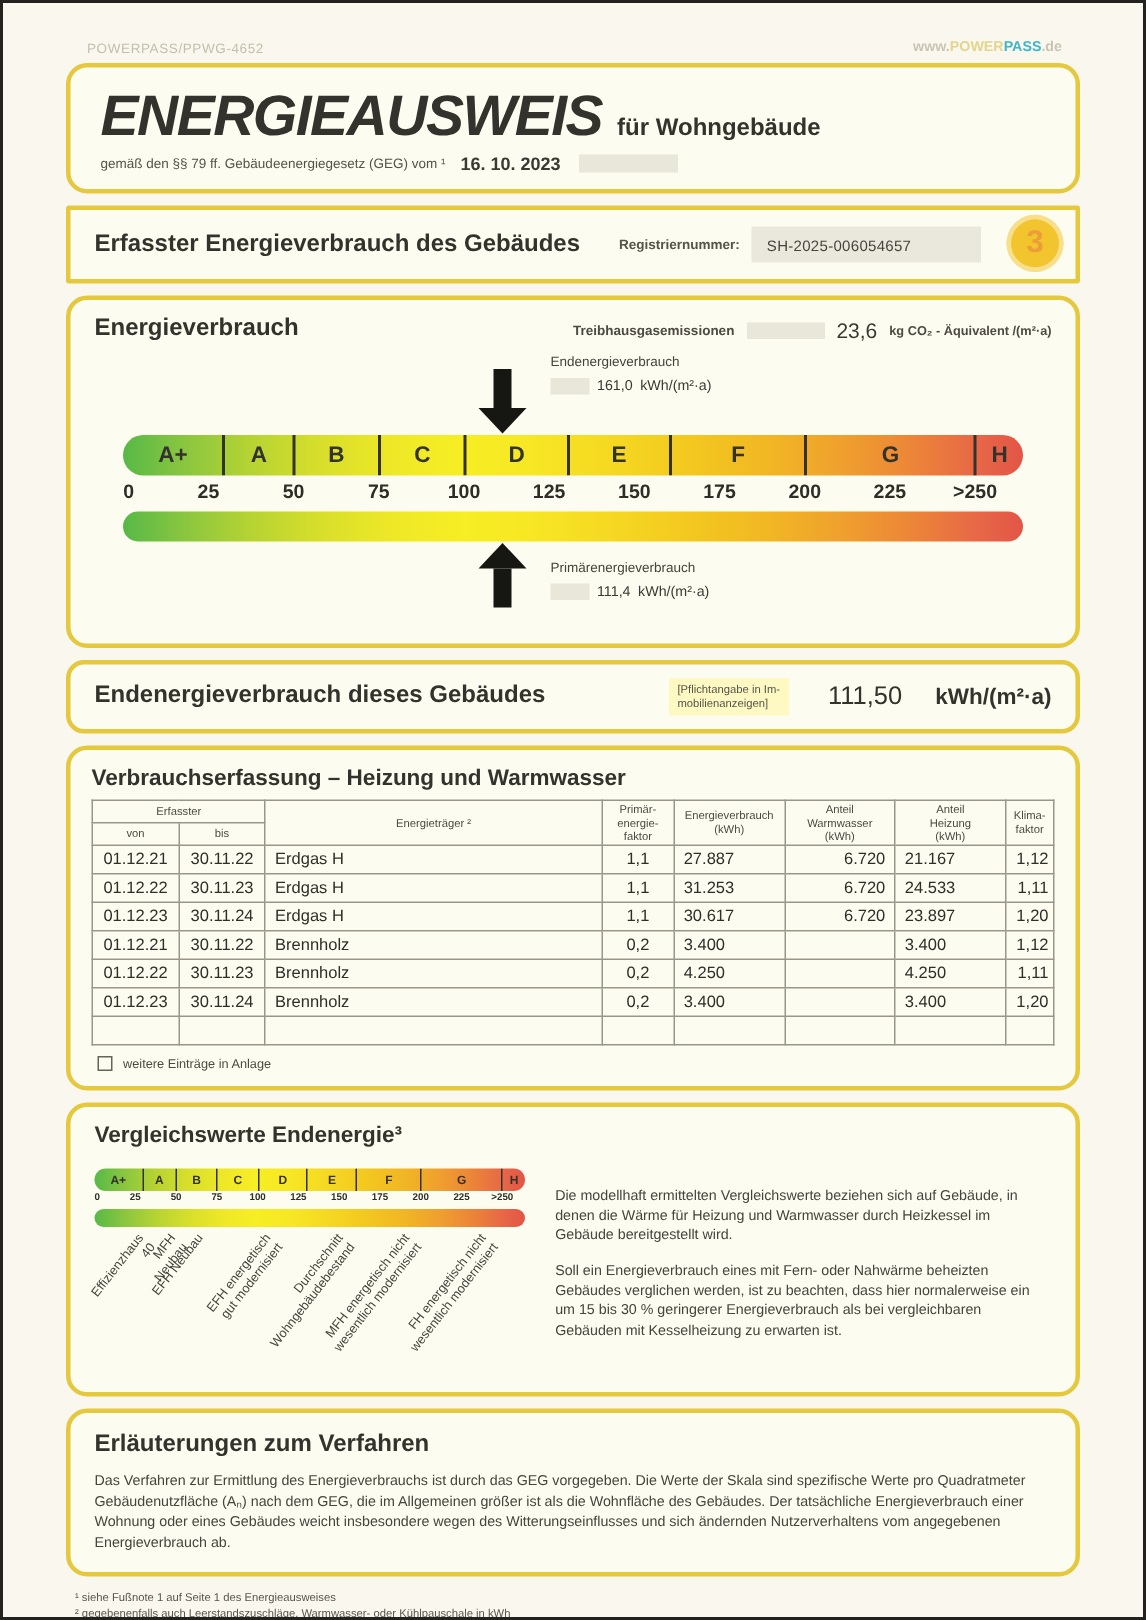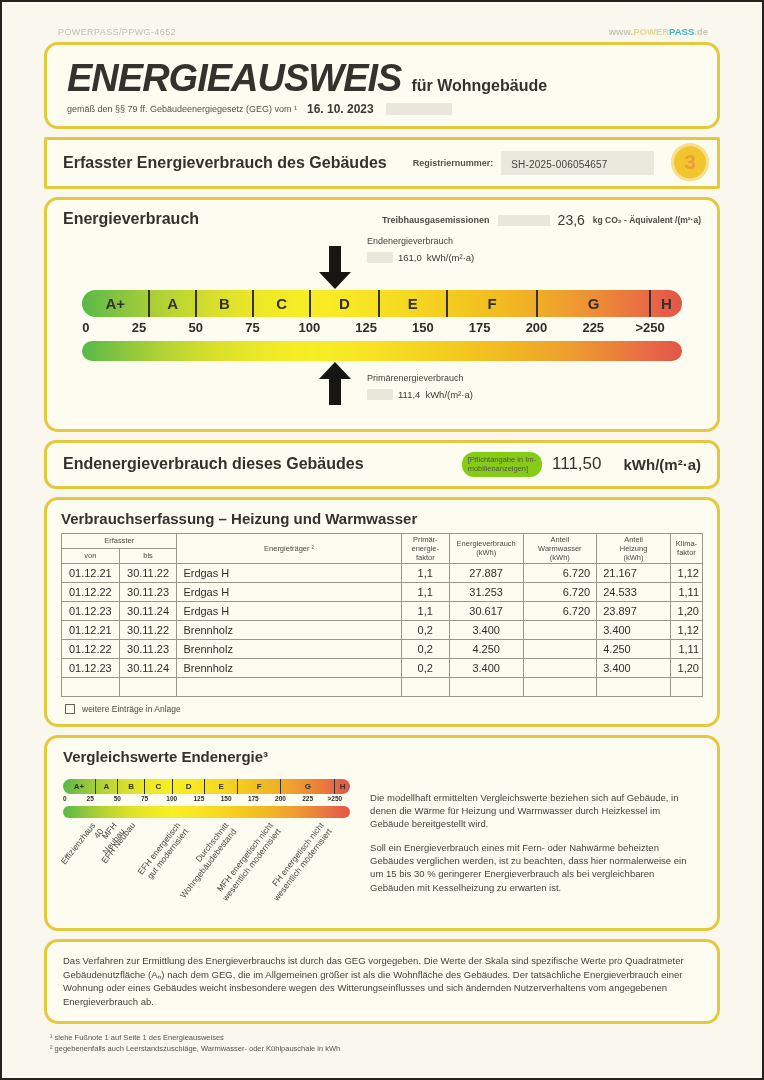--- a/index.html
+++ b/index.html
@@ -106,34 +106,34 @@
   .ahead-down{width:0;height:0;border-left:16px solid transparent;border-right:16px solid transparent;border-top:17px solid #161613;}
   .ahead-up{width:0;height:0;border-left:16px solid transparent;border-right:16px solid transparent;border-bottom:17px solid #161613;margin:0 auto;}
   .ind-label{position:absolute;left:47.5%;font-size:9px;color:#45443d;}
   .ind-label.top{top:6px;}
   .ind-label.bottom{top:12px;}
   .ind-val{margin-top:6px;font-size:9.5px;color:#3a3933;display:flex;align-items:center;gap:5px;}
   .val-redact{width:26px;height:11px;}
   
   .value-band{display:flex;align-items:center;padding:9px 16px;border-radius:12px;}
   .vb-title{font-size:16px;font-weight:bold;color:#33322c;flex:1;}
-  .vb-note{font-size:7.5px;color:#55534a;white-space:pre-line;line-height:1.25;background:#84cc16;padding:3px 6px;margin-right:10px;border-radius:12px;}
+  .vb-note{font-size:7.5px;color:#55534a;white-space:pre-line;line-height:1.25;background:#fef9c3;padding:3px 6px;margin-right:26px;}
   .vb-value{font-size:17px;color:#33322c;margin-right:22px;}
   .vb-unit{font-size:15px;font-weight:bold;color:#33322c;}
   
   .table-box{padding:10px 14px 8px 14px;}
   .tb-title{font-size:15px;font-weight:bold;color:#33322c;margin-bottom:6px;}
   table{width:100%;border-collapse:collapse;}
   th{font-size:7.5px;font-weight:normal;color:#4c4a42;border:1px solid #9a978a;
      text-align:center;vertical-align:middle;padding:1px 2px;line-height:1.2;white-space:pre-line;}
   td{font-size:11px;color:#2f2e29;border:1px solid #9a978a;padding:2px 6px;height:19px;box-sizing:border-box;}
   td:nth-child(1),td:nth-child(2){text-align:center;width:9%;}
   td:nth-child(3){text-align:left;width:35%;}
   td:nth-child(4){text-align:center;width:7.5%;}
-  td:nth-child(5){text-align:center;width:11.5%;}
+  td:nth-child(5){text-align:left;width:11.5%;}
   td:nth-child(6){text-align:right;width:11.5%;}
   td:nth-child(7){text-align:left;width:11.5%;}
   td:nth-child(8){text-align:right;width:5.5%;padding-right:3px;}
   .cb-row{display:flex;align-items:center;margin:7px 0 2px 4px;font-size:8.5px;color:#4c4a42;}
   .cb{display:inline-block;width:8px;height:8px;border:1px solid #66645a;margin-right:7px;background:#fdfcf1;}
   
   .cmp-box{padding:10px 16px 4px 16px;}
   .cmp-title{font-size:15px;font-weight:bold;color:#33322c;margin-bottom:10px;}
   .cmp-body{display:flex;gap:20px;}
   .cmp-left{flex:0 0 45%;padding-top:4px;}
@@ -461,20 +461,21 @@
           </div>
       </div>
       <div class="cmp-right">
         <p>Die modellhaft ermittelten Vergleichswerte beziehen sich auf Gebäude, in denen die Wärme für Heizung und Warmwasser durch Heizkessel im Gebäude bereitgestellt wird.</p>
         <p>Soll ein Energieverbrauch eines mit Fern- oder Nahwärme beheizten Gebäudes verglichen werden, ist zu beachten, dass hier normalerweise ein um 15 bis 30 % geringerer Energieverbrauch als bei vergleichbaren Gebäuden mit Kesselheizung zu erwarten ist.</p>
       </div>
     </div>
   </div>
 
   <div class="box expl-box">
+    <div class="expl-title">Erläuterungen zum Verfahren</div>
     <p class="expl-text">Das Verfahren zur Ermittlung des Energieverbrauchs ist durch das GEG vorgegeben. Die Werte der Skala sind spezifische Werte pro Quadratmeter Gebäudenutzfläche (Aₙ) nach dem GEG, die im Allgemeinen größer ist als die Wohnfläche des Gebäudes. Der tatsächliche Energieverbrauch einer Wohnung oder eines Gebäudes weicht insbesondere wegen des Witterungseinflusses und sich ändernden Nutzerverhaltens vom angegebenen Energieverbrauch ab.</p>
   </div>
 
   <div class="footnotes">
 
   <div class="fn"><span>¹ siehe Fußnote 1 auf Seite 1 des Energieausweises</span></div>
       <div class="fn"><span>² gegebenenfalls auch Leerstandszuschläge, Warmwasser- oder Kühlpauschale in kWh</span></div>
     </div>
 
 </div>

